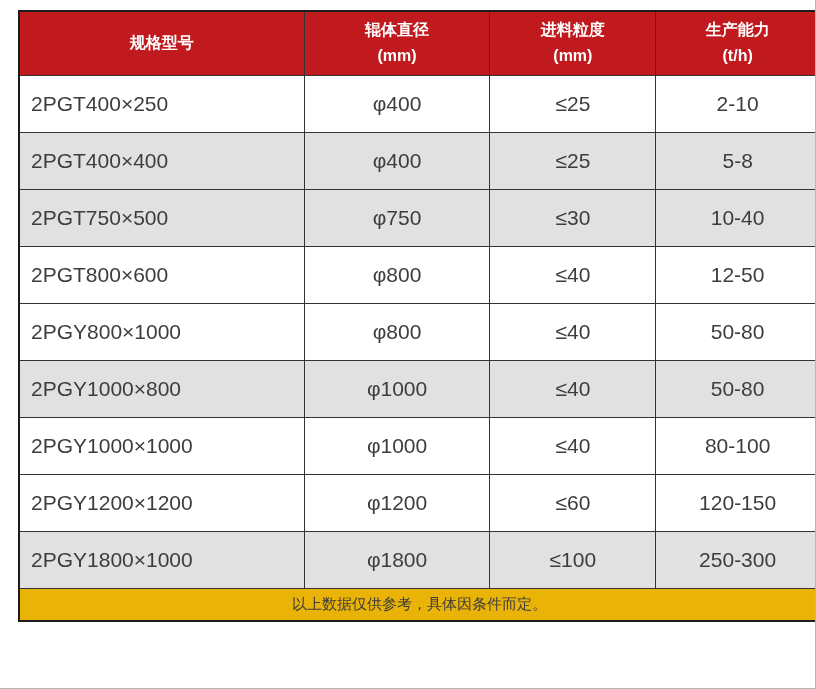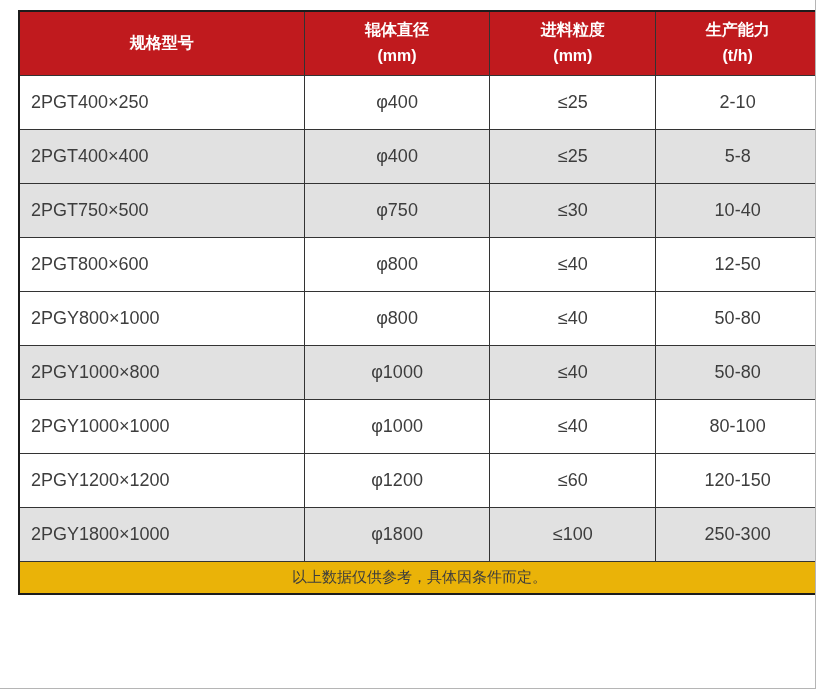--- a/index.html
+++ b/index.html
@@ -35,21 +35,21 @@
     text-align: center;
     vertical-align: middle;
     padding: 0;
   }
   .h-label, .h-unit {
     line-height: 26px;
     text-align: center;
   }
   tbody td {
     height: 37px;
-    font-size: 18px;
+    font-size: 21px;
     color: var(--text, #3d3d3d);
     text-align: center;
     vertical-align: middle;
     padding: 16px;
     background: var(--row-bg, #ffffff);
   }
   tbody td:first-child {
     text-align: left;
     padding-left: 11px;
   }

